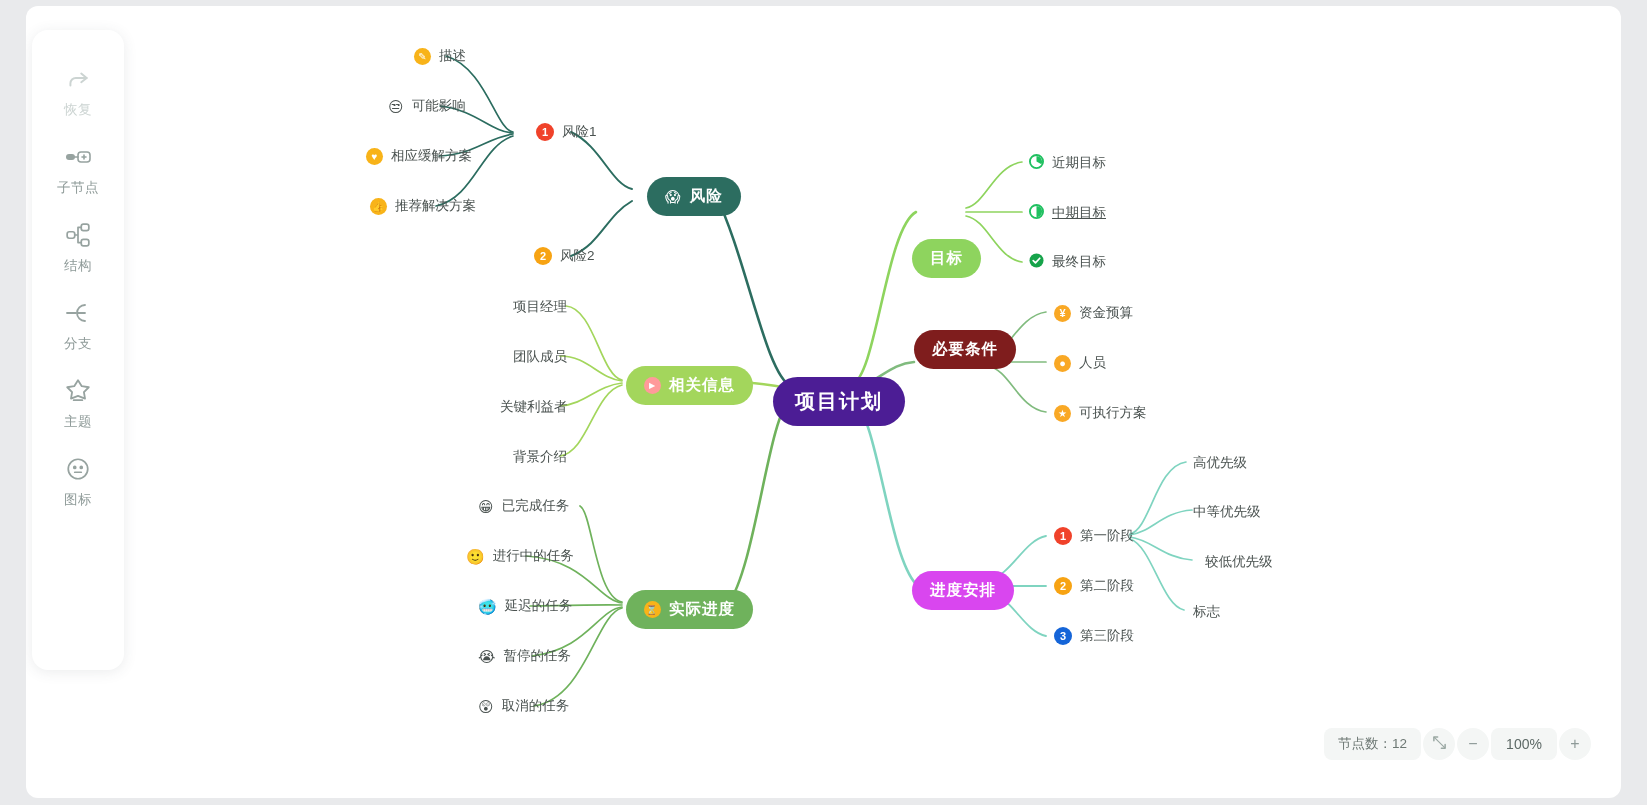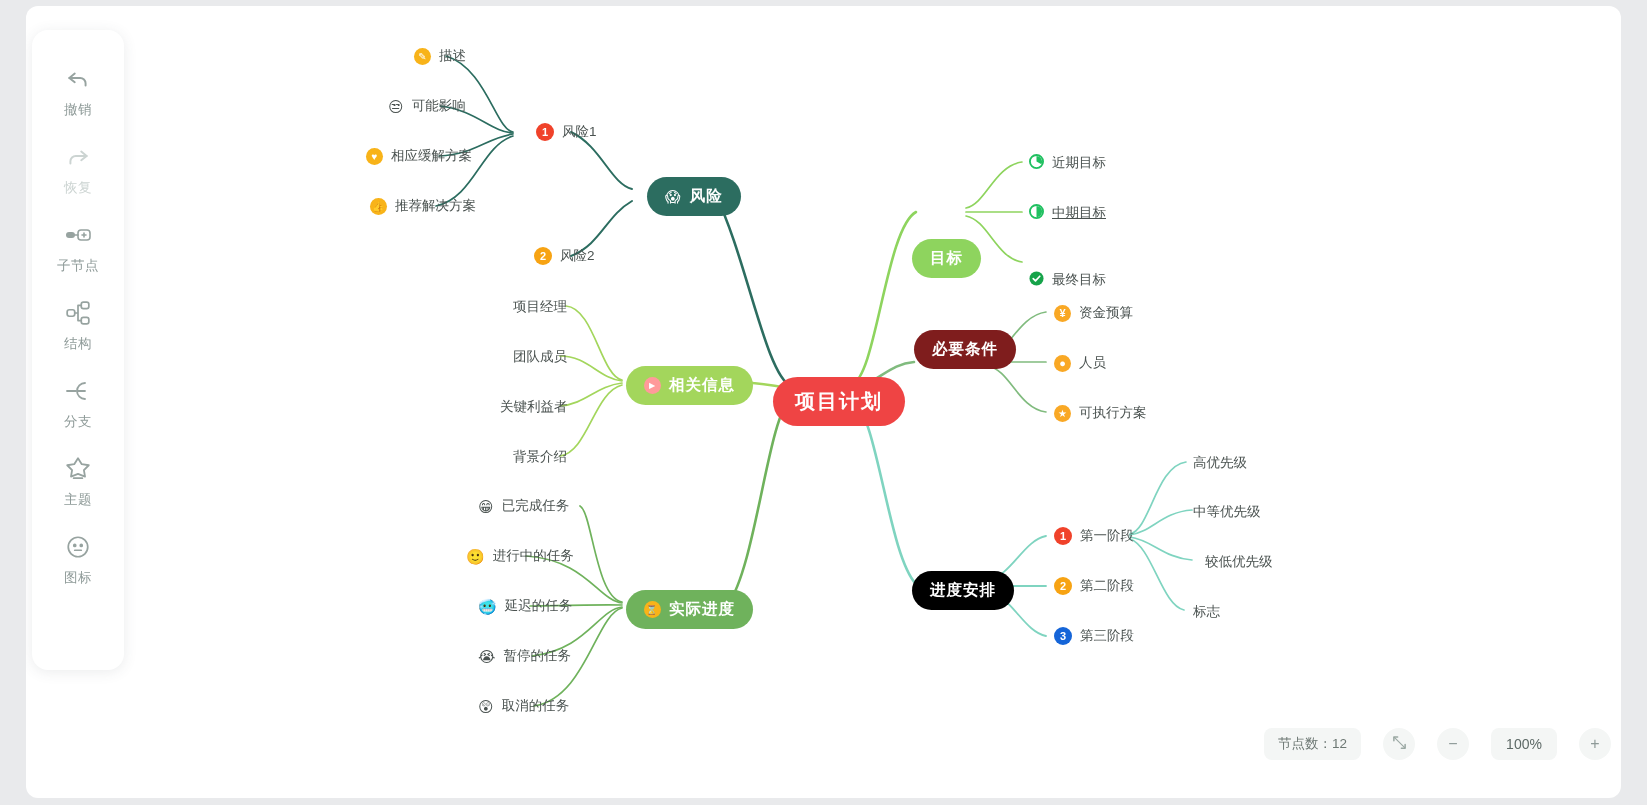--- a/index.html
+++ b/index.html
@@ -113,24 +113,24 @@
     font-size: 11px;
     font-weight: bold;
     display: inline-flex;
     align-items: center; justify-content: center;
     flex: 0 0 auto;
   }
 
   
   #bottombar {
     position: absolute;
-    right: 10px; bottom: 38px;
+    right: 30px; bottom: 38px;
     display: flex;
     align-items: flex-end;
-    gap: 22px;
+    gap: 2px;
   }
   .bb-chip {
     background: #f4f6f5;
     border-radius: 8px;
     height: 32px;
     display: flex; align-items: center;
     padding: 0 14px;
     font-size: 13.5px;
     color: #6d7874;
   }
@@ -152,29 +152,20 @@
     color: #5d6966;
   }
 </style>
 </head>
 <body>
 
 <div id="app">
 
   <div id="sidebar">
 
-    <div class="tool">
-      <span class="ticon">
-        <svg width="26" height="26" viewBox="0 0 24 24" fill="none" stroke="currentColor" stroke-width="1.8" stroke-linecap="round" stroke-linejoin="round">
-          <path d="M9 7 L4 11 L9 15"></path>
-            <path d="M4 11 H14 a5 5 0 0 1 5 5 v2"></path>
-        </svg>
-      </span>
-      <span class="tlabel">撤销</span>
-    </div>
 
     <div class="tool disabled">
       <span class="ticon">
         <svg width="26" height="26" viewBox="0 0 24 24" fill="none" stroke="currentColor" stroke-width="1.8" stroke-linecap="round" stroke-linejoin="round">
           <path d="M15 7 L20 11 L15 15"></path>
             <path d="M20 11 H10 a5 5 0 0 0 -5 5 v2"></path>
         </svg>
       </span>
       <span class="tlabel">恢复</span>
     </div>
@@ -286,21 +277,21 @@
         <path d="M962,580 C 986,580 998,580 1020,580" stroke="#7fd4c0" stroke-width="1.8"></path>
         <path d="M962,586 C 986,590 998,626 1020,630" stroke="#7fd4c0" stroke-width="1.8"></path>
 
         <path d="M1104,528 C 1124,524 1130,460 1160,456" stroke="#7fd4c0" stroke-width="1.7"></path>
         <path d="M1104,529 C 1126,526 1136,506 1166,504" stroke="#7fd4c0" stroke-width="1.7"></path>
         <path d="M1104,531 C 1126,534 1138,552 1166,554" stroke="#7fd4c0" stroke-width="1.7"></path>
         <path d="M1104,533 C 1126,540 1136,600 1158,604" stroke="#7fd4c0" stroke-width="1.7"></path>
       </g>
     </svg>
 
-    <div class="node pill root" style="left:747px; top:371px; background:#ef4444;">
+    <div class="node pill root" style="left:747px; top:371px; background:#4c1d95;">
       <span>项目计划</span>
     </div>
 
     <div class="node pill" style="left:621px; top:171px; background:#2c6d60;">
       <span class="emoji">😱</span>
       <span>风险</span>
     </div>
 
     <div class="node leaf" style="left:510px; top:117px;">
       <span class="badge-num" style="background:#f0422a;">1</span>
@@ -384,21 +375,21 @@
     </div>
     <div class="node leaf" style="left:1003px; top:198px;text-decoration:underline;">
       <span>
         <svg width="15" height="15" viewBox="0 0 16 16">
             <circle cx="8" cy="8" r="7" fill="none" stroke="#20c060" stroke-width="2"></circle>
             <path d="M8 2 A6 6 0 0 1 8 14 Z" fill="#20c060"></path>
           </svg>
       </span>
       <span>中期目标</span>
     </div>
-    <div class="node leaf" style="left:1003px; top:265px;">
+    <div class="node leaf" style="left:1003px; top:247px;">
       <span>
         <svg width="15" height="15" viewBox="0 0 16 16">
             <circle cx="8" cy="8" r="7.5" fill="#16a34a"></circle>
             <path d="M4.5 8.2 L6.9 10.6 L11.5 5.6" fill="none" stroke="#fff" stroke-width="1.8" stroke-linecap="round" stroke-linejoin="round"></path>
           </svg>
       </span>
       <span>最终目标</span>
     </div>
 
     <div class="node pill" style="left:888px; top:324px; background:#7f1d1d;">
@@ -410,21 +401,21 @@
     </div>
     <div class="node leaf" style="left:1028px; top:348px;">
       <span class="chip" style="background:#f9a825; font-size:11px;">●</span>
       <span>人员</span>
     </div>
     <div class="node leaf" style="left:1028px; top:398px;">
       <span class="chip" style="background:#f9a825; font-size:10px;">★</span>
       <span>可执行方案</span>
     </div>
 
-    <div class="node pill" style="left:886px; top:565px; background:#000000;">
+    <div class="node pill" style="left:886px; top:565px; background:#d946ef;">
       <span>进度安排</span>
     </div>
     <div class="node leaf" style="left:1028px; top:521px;">
       <span class="badge-num" style="background:#f0422a;">1</span>
       <span>第一阶段</span>
     </div>
     <div class="node leaf" style="left:1028px; top:571px;">
       <span class="badge-num" style="background:#f7a313;">2</span>
       <span>第二阶段</span>
     </div>

